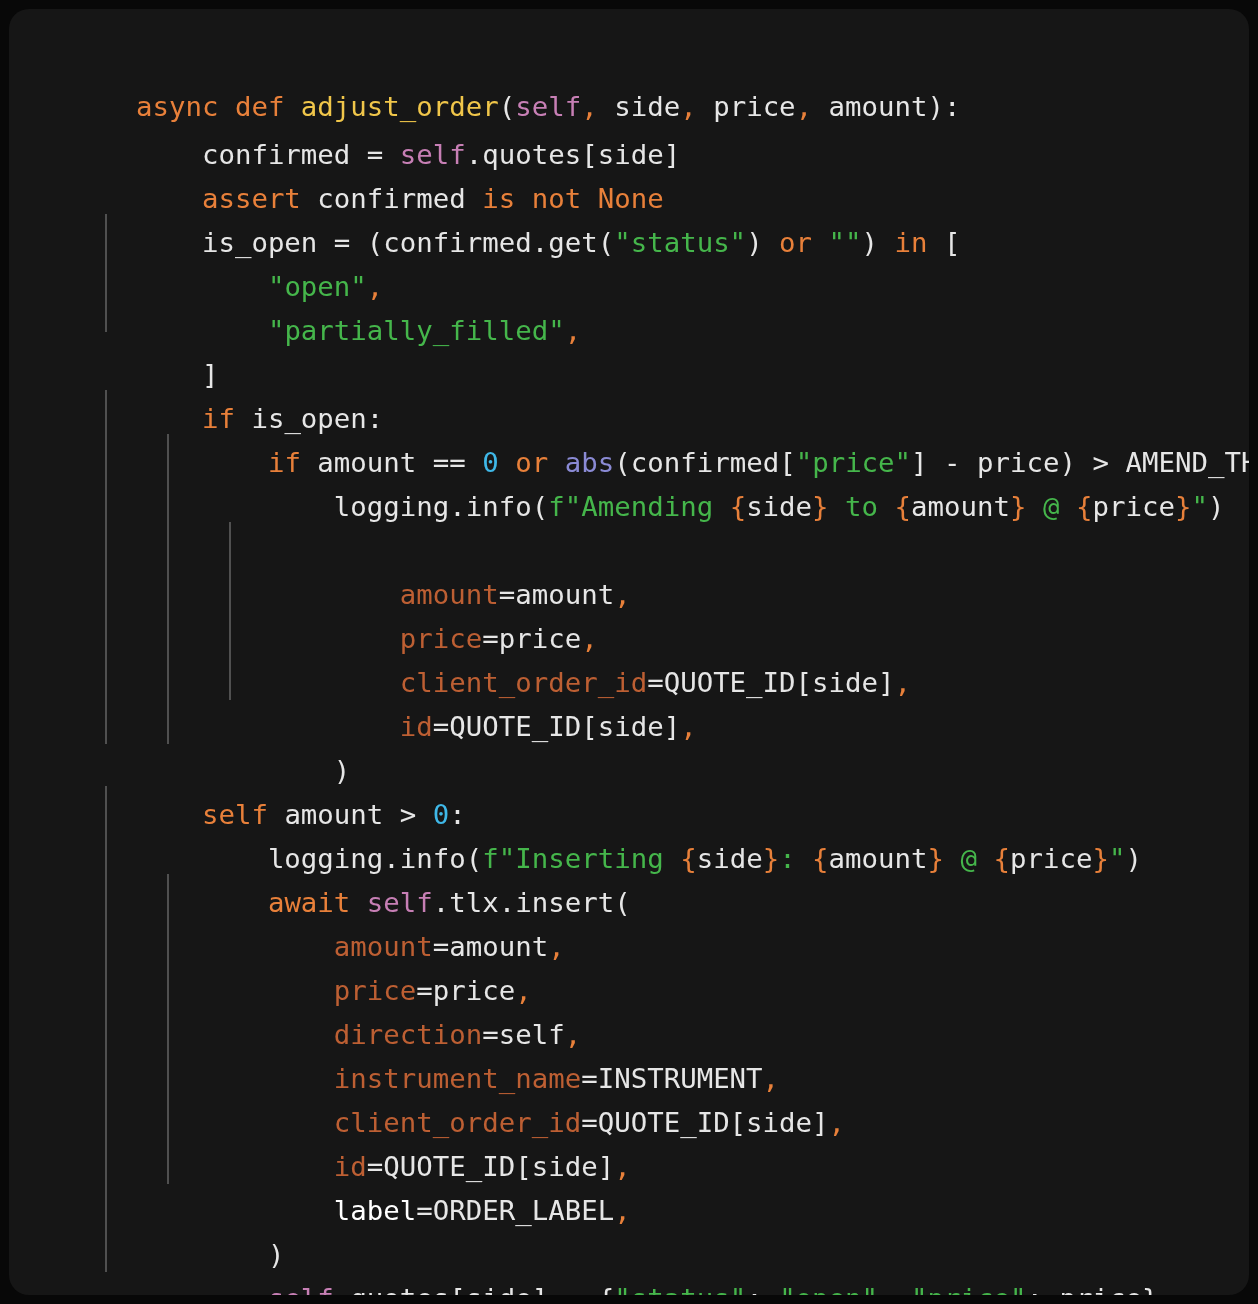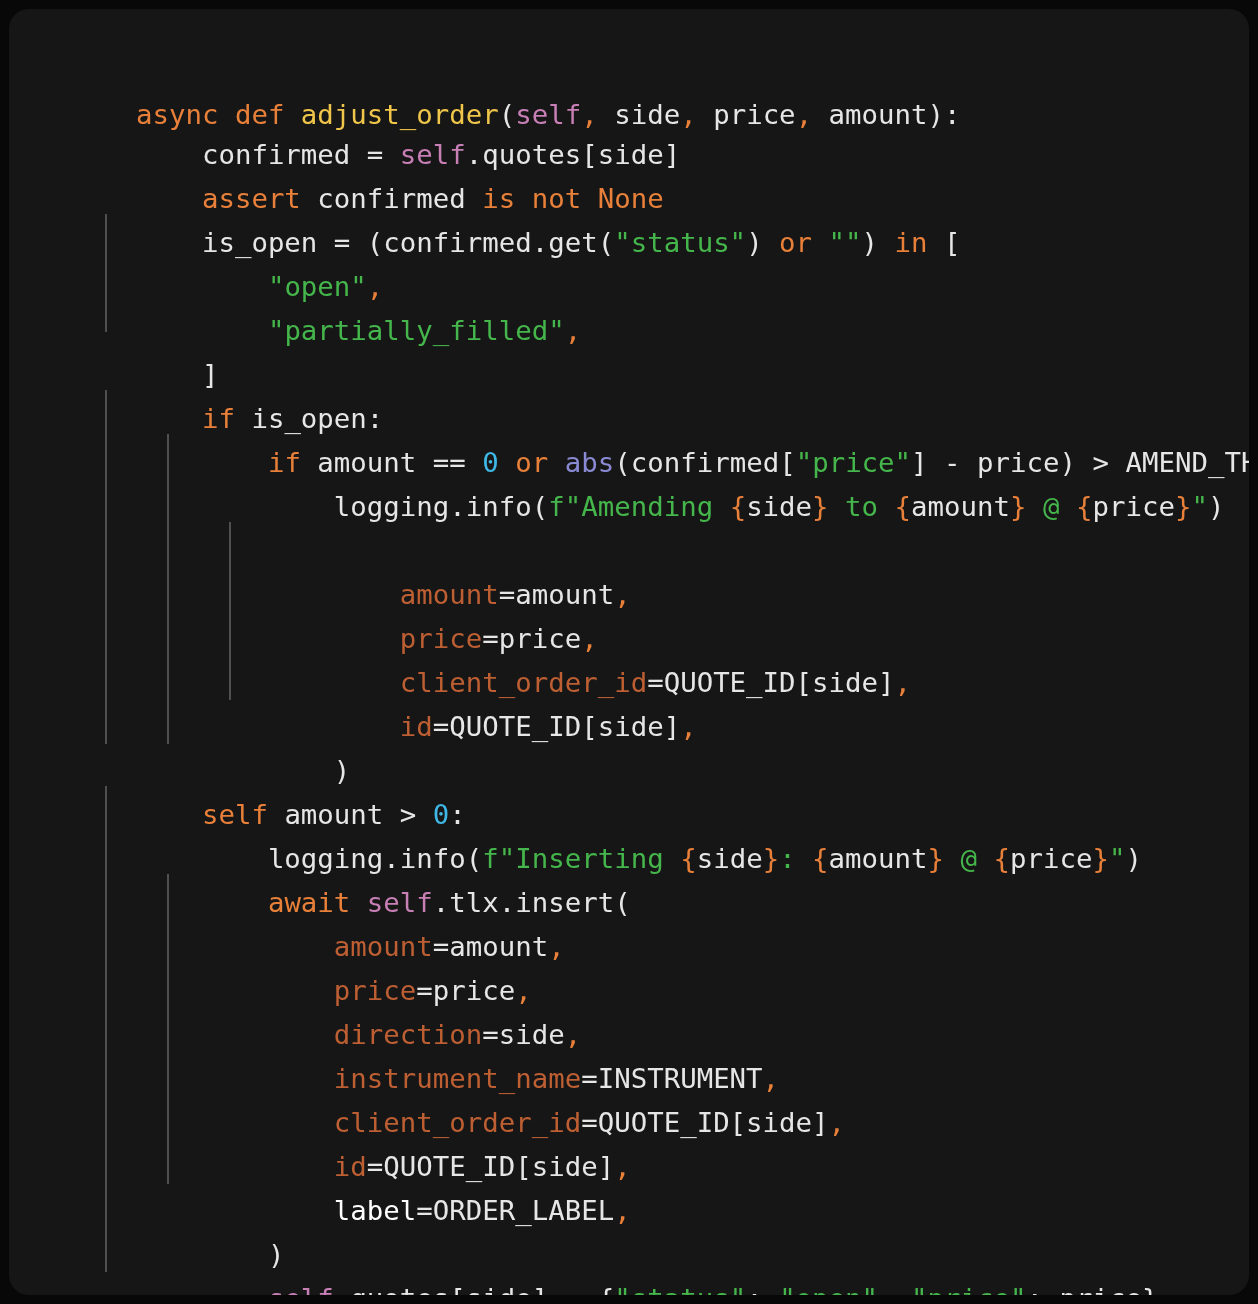--- a/index.html
+++ b/index.html
@@ -70,21 +70,21 @@
 <div id="code-card" style="background: rgb(22, 22, 22); border-radius: 20px;">
   <div id="code-body">
 
     <div class="guide" style="left: 96px; top: 205px; height: 118px; background: rgb(90, 90, 90);"></div>
     <div class="guide" style="left: 96px; top: 381px; height: 354px; background: rgb(90, 90, 90);"></div>
     <div class="guide" style="left: 158px; top: 425px; height: 310px; background: rgb(90, 90, 90);"></div>
     <div class="guide" style="left: 220px; top: 513px; height: 178px; background: rgb(90, 90, 90);"></div>
     <div class="guide" style="left: 96px; top: 777px; height: 486px; background: rgb(90, 90, 90);"></div>
     <div class="guide" style="left: 158px; top: 865px; height: 310px; background: rgb(90, 90, 90);"></div>
 
-    <div class="ln" style="top:40px;text-align:right;">
+    <div class="ln" style="top:32px;text-align:right;">
       <span class="kw" style="color: rgb(232, 128, 58);">async def </span><span class="fn" style="color: rgb(240, 198, 74);">adjust_order</span><span class="pl" style="color: rgb(230, 230, 230);">(</span><span class="slf" style="color: rgb(199, 127, 181);">self</span><span class="punc" style="color: rgb(232, 128, 58);">,</span><span class="pl" style="color: rgb(230, 230, 230);"> side</span><span class="punc" style="color: rgb(232, 128, 58);">,</span><span class="pl" style="color: rgb(230, 230, 230);"> price</span><span class="punc" style="color: rgb(232, 128, 58);">,</span><span class="pl" style="color: rgb(230, 230, 230);"> amount):</span>
     </div>
 
     <div class="ln" style="top:124px;">
       <span class="pl" style="color: rgb(230, 230, 230);">    </span><span class="kw" style="color: rgb(232, 128, 58);">assert</span><span class="pl" style="color: rgb(230, 230, 230);"> confirmed </span><span class="kw" style="color: rgb(232, 128, 58);">is not None</span>
     </div>
 
     <div class="ln" style="top:80px;">
       <span class="pl" style="color: rgb(230, 230, 230);">    confirmed = </span><span class="slf" style="color: rgb(199, 127, 181);">self</span><span class="pl" style="color: rgb(230, 230, 230);">.quotes[side]</span>
     </div>
@@ -152,21 +152,21 @@
 
     <div class="ln" style="top:872px;">
       <span class="pl" style="color: rgb(230, 230, 230);">            </span><span class="kwarg" style="color: rgb(189, 95, 51);">amount</span><span class="pl" style="color: rgb(230, 230, 230);">=amount</span><span class="punc" style="color: rgb(232, 128, 58);">,</span>
     </div>
 
     <div class="ln" style="top:916px;">
       <span class="pl" style="color: rgb(230, 230, 230);">            </span><span class="kwarg" style="color: rgb(189, 95, 51);">price</span><span class="pl" style="color: rgb(230, 230, 230);">=price</span><span class="punc" style="color: rgb(232, 128, 58);">,</span>
     </div>
 
     <div class="ln" style="top:960px;">
-      <span class="pl" style="color: rgb(230, 230, 230);">            </span><span class="kwarg" style="color: rgb(189, 95, 51);">direction</span><span class="pl" style="color: rgb(230, 230, 230);">=side</span><span class="punc" style="color: rgb(232, 128, 58);">,</span>
+      <span class="pl" style="color: rgb(230, 230, 230);">            </span><span class="kwarg" style="color: rgb(189, 95, 51);">direction</span><span class="pl" style="color: rgb(230, 230, 230);">=self</span><span class="punc" style="color: rgb(232, 128, 58);">,</span>
     </div>
 
     <div class="ln" style="top:1004px;">
       <span class="pl" style="color: rgb(230, 230, 230);">            </span><span class="kwarg" style="color: rgb(189, 95, 51);">instrument_name</span><span class="pl" style="color: rgb(230, 230, 230);">=INSTRUMENT</span><span class="punc" style="color: rgb(232, 128, 58);">,</span>
     </div>
 
     <div class="ln" style="top:1048px;">
       <span class="pl" style="color: rgb(230, 230, 230);">            </span><span class="kwarg" style="color: rgb(189, 95, 51);">client_order_id</span><span class="pl" style="color: rgb(230, 230, 230);">=QUOTE_ID[side]</span><span class="punc" style="color: rgb(232, 128, 58);">,</span>
     </div>
 

